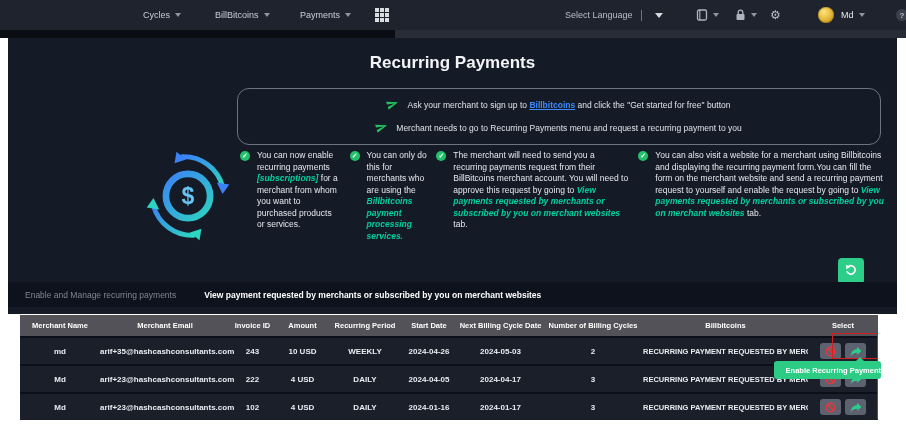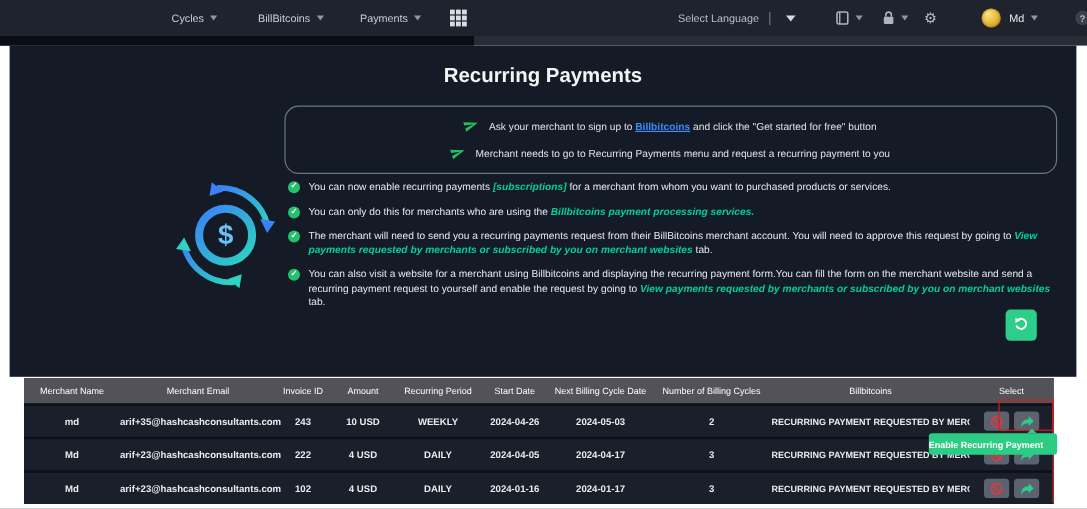--- a/index.html
+++ b/index.html
@@ -38,54 +38,54 @@
     position:absolute; left:229px; top:50px; width:644px; height:57px;
     border:1px solid #6e7582; border-radius:12px;
     display:flex; flex-direction:column; align-items:center; justify-content:center; gap:9px;
   }
   .info-line { display:flex; align-items:center; gap:8px; color:#dfe3e8; font-size:8.5px; }
   .info-line .link { color:#3d8bfd; font-weight:bold; cursor:pointer;text-decoration:underline; }
   .plane { transform:rotate(-18deg); }
   
   .cycle-illustration { position:absolute; left:132px; top:110px; }
   
-  .bullets { position:absolute; left:232px; top:112px; width:650px; display:flex; flex-direction:column; gap:9px; }
+  .bullets { position:absolute; left:232px; top:112px; width:650px; display:flex; flex-direction:row; gap:9px; }
   .bullet { display:flex; gap:7px; }
   .check { flex:0 0 auto; width:10px; height:10px; border-radius:50%; background:#23c16b; color:#ffffff; font-size:7px; line-height:10px; text-align:center; font-weight:bold; margin-top:1px; }
   .bullet p { color:#e6e9ee; font-size:8.5px; line-height:11.5px; }
   .bullet .em { color:#00cf9e; font-weight:bold; font-style:italic; }
   
   .refresh-btn {
     position:absolute; left:830px; top:220px; width:26px; height:26px;
     background:#2dce89; border:none; border-radius:4px; cursor:pointer;
     display:flex; align-items:center; justify-content:center;
   }
   
   .tabs { position:absolute; left:0; top:244px; width:889px; height:25px; background:#0d121c; display:flex; align-items:center; }
   .tab { font-size:8.5px; cursor:pointer; }
   .tab.inactive { color:#7e8690; margin-left:17px; }
   .tab.active { color:#ffffff; font-weight:bold; margin-left:28px; }
   
   .table { position:absolute; left:12px; top:277px; width:858px; background:#0b0f17; }
   .trow { display:grid; grid-template-columns:80px 130px 45px 55px 70px 58px 85px 100px 165px 70px; align-items:center; }
   .thead { background:#525258; height:21px; }
-  .thead .cell { color:#ffffff; font-weight:normal; font-size:7.5px; text-align:center; white-space:nowrap; }
+  .thead .cell { color:#ffffff; font-weight:bold; font-size:7.5px; text-align:center; white-space:nowrap; }
   .tbody-row { background:#1a1f2a; height:26px; margin-top:2px; }
   .tbody-row .cell { color:#e9ecf1; font-weight:bold; font-size:8px; text-align:center; white-space:nowrap; }
   .cell.desc { font-size:7.5px; overflow:hidden; }
   .actions-cell { display:flex; justify-content:center; gap:4px; }
   .action-btn { width:21px; height:16px; background:#5c6270; border:none; border-radius:3px; display:flex; align-items:center; justify-content:center; cursor:pointer; padding:0; }
   
   .red-vline { position:absolute; left:869px; top:294px; width:1px; height:87px; background:#d21f1f; pointer-events:none; }
   .red-box { position:absolute; left:824px; top:295px; width:46px; height:26px; border:1px solid #d21f1f; pointer-events:none; }
   
   .tooltip {
     position:absolute; left:766px; top:323px; width:107px; height:18px;
     background:#2dcc85; border-radius:3px; color:#ffffff; font-size:7.5px; font-weight:bold;
-    display:flex; align-items:center; justify-content:flex-start; z-index:5;
+    display:flex; align-items:center; justify-content:flex-end; z-index:5;
   }
   .tooltip .tip-arrow { position:absolute; top:-4px; left:82px; width:0; height:0; border-left:4px solid transparent; border-right:4px solid transparent; border-bottom:4px solid #2dcc85; }
 </style>
 </head>
 <body>
 
 <div class="navbar">
   <div class="nav-item" style="left:143px">
     <span>Cycles</span>
       <i class="caret"></i>
@@ -214,20 +214,24 @@
 
   <button class="refresh-btn">
     <span>
       <svg width="14" height="14" viewBox="0 0 14 14">
           <path d="M3.2 8.8 A4.2 4.2 0 1 0 4.3 3.6" fill="none" stroke="#ffffff" stroke-width="1.6" stroke-linecap="round"></path>
           <polygon points="2.2,1.8 2.2,6.2 6.2,4.0" fill="#ffffff"></polygon>
         </svg>
     </span>
   </button>
 
+  <div class="tabs">
+    <span class="tab inactive">Enable and Manage recurring payments</span>
+    <span class="tab active">View payment requested by merchants or subscribed by you on merchant websites</span>
+  </div>
 
   <div class="table">
     <div class="trow thead">
       <span class="cell">Merchant Name</span>
       <span class="cell">Merchant Email</span>
       <span class="cell">Invoice ID</span>
       <span class="cell">Amount</span>
       <span class="cell">Recurring Period</span>
       <span class="cell">Start Date</span>
       <span class="cell">Next Billing Cycle Date</span>

